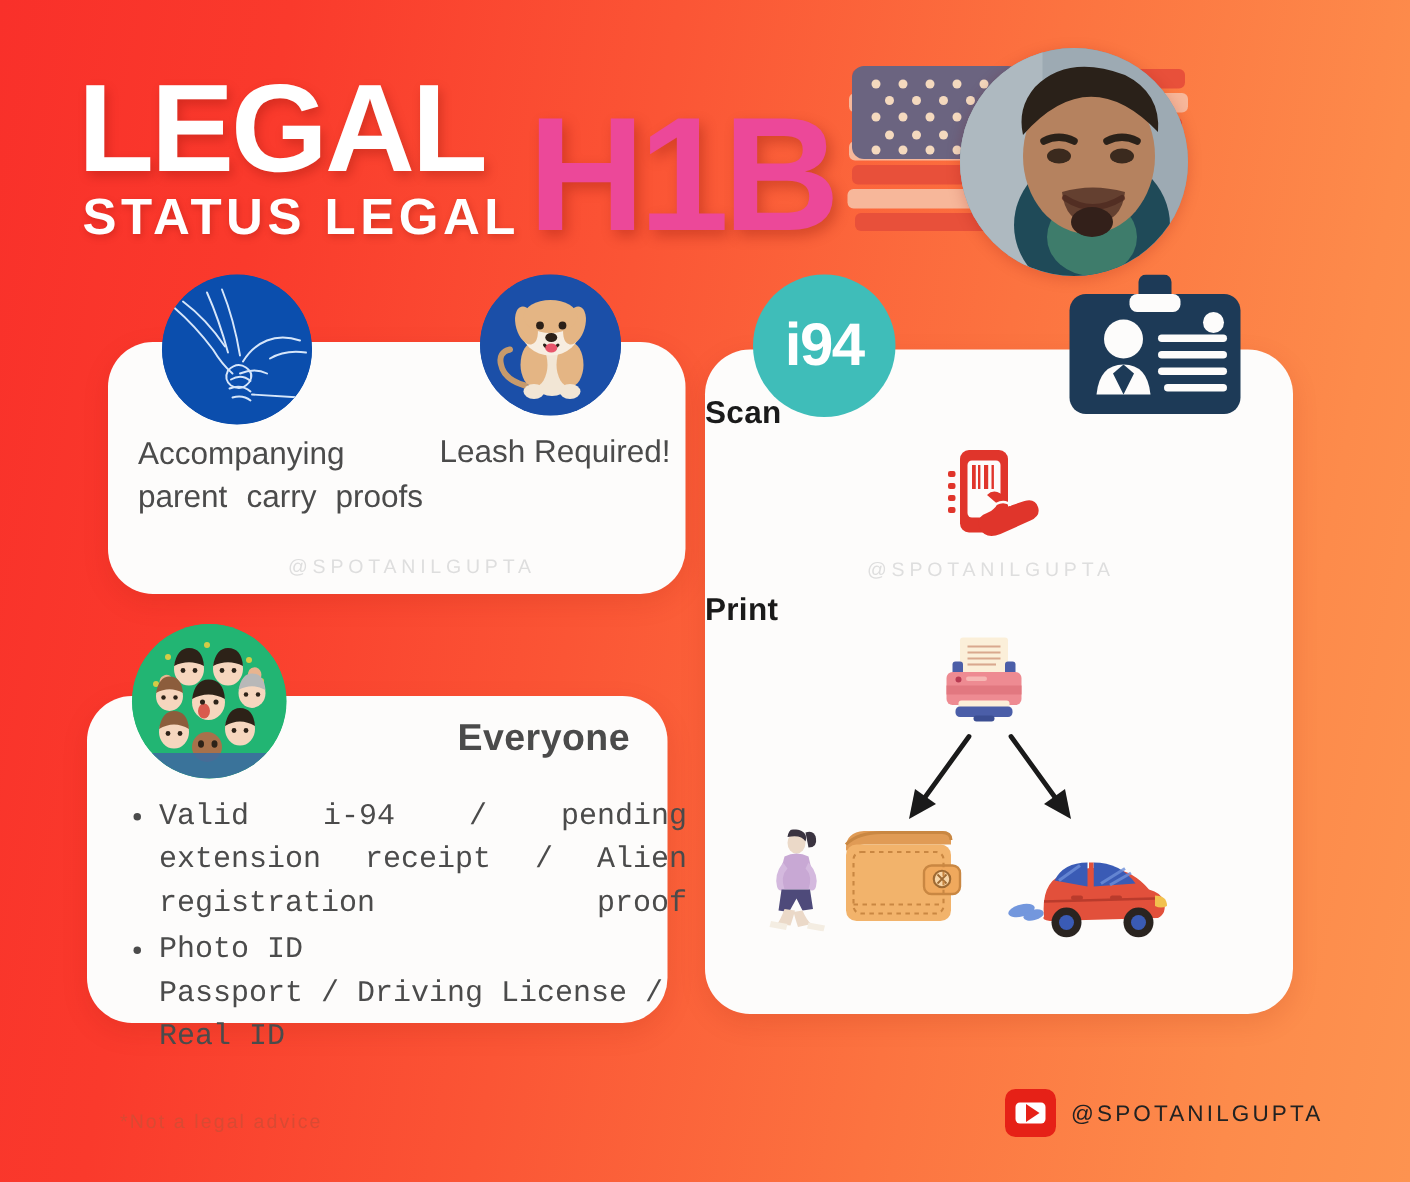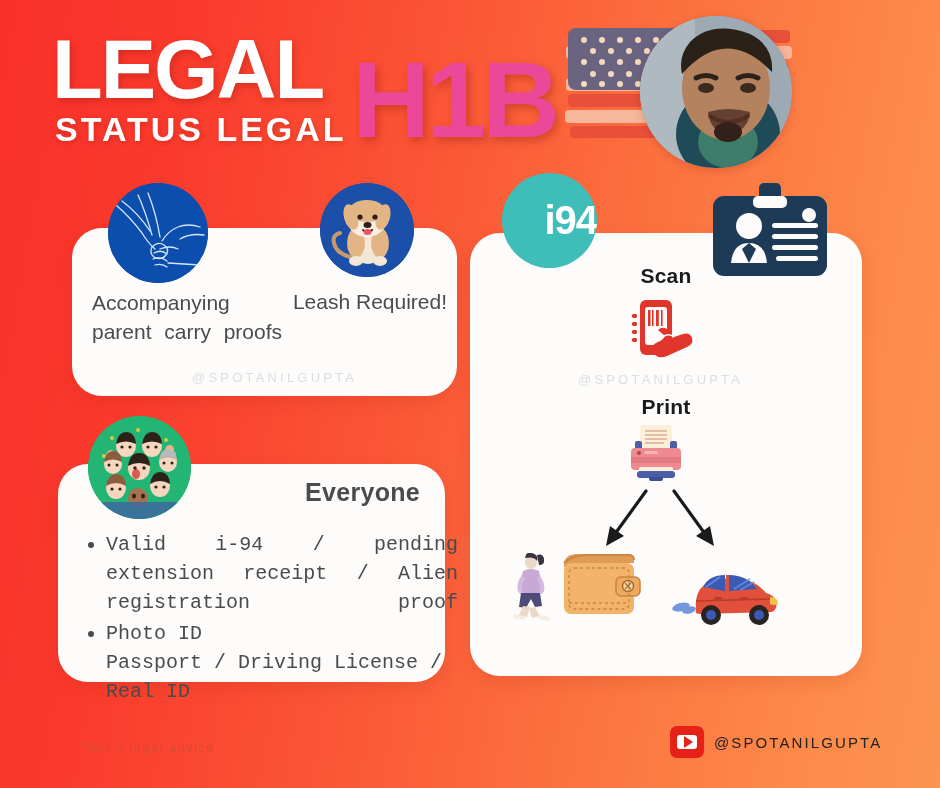--- a/index.html
+++ b/index.html
@@ -5,21 +5,21 @@
   html,body{margin:0;padding:0;}
   body{
     width:940px;height:788px;overflow:hidden;
     font-family:"Liberation Sans", sans-serif;
     background:linear-gradient(100deg,#F9302A 0%,#FA3A2C 18%,#FB5535 42%,#FC7340 66%,#FD8B4B 88%,#FD9350 100%);
     position:relative;
   }
   .stage{position:absolute;inset:0;}
 
   
-  .header{position:absolute;left:0;top:0;width:836px;height:175px;}
+  .header{position:absolute;left:0;top:16px;width:836px;height:175px;}
   .title-block{position:absolute;left:52px;top:28px;width:500px;height:120px;}
   .t-legal{
     position:absolute;left:0;top:0;
     font-size:83px;font-weight:bold;letter-spacing:-2px;color:#FFFFFF;
     line-height:1;text-shadow:2px 3px 7px rgba(120,10,0,.28);
     font-family:"Liberation Sans", sans-serif;
   }
   .t-status{
     position:absolute;left:3px;top:84px;
     font-size:34px;font-weight:bold;letter-spacing:3px;color:#FFFFFF;
@@ -41,22 +41,22 @@
   
   .card{position:absolute;background:#FDFCFB;border-radius:30px;box-shadow:0 6px 18px rgba(140,20,0,.13);}
   #card-parents{left:72px;top:228px;width:385px;height:168px;}
   #card-everyone{left:58px;top:464px;width:387px;height:218px;}
   #card-i94{left:470px;top:233px;width:392px;height:443px;}
 
   .circle-badge{position:absolute;border-radius:50%;overflow:hidden;}
   #badge-hands{left:108px;top:183px;width:100px;height:100px;background:#0B4EAD;}
   #badge-dog{left:320px;top:183px;width:94px;height:94px;background:#1B4FA8;}
   #badge-crowd{left:88px;top:416px;width:103px;height:103px;background:#22B573;}
-  #badge-i94{left:502px;top:173px;width:95px;height:95px;background:#3FBDB9;
-    display:flex;align-items:center;justify-content:flex-end;}
+  #badge-i94{left:502px;top:183px;width:95px;height:95px;background:#3FBDB9;
+    display:flex;align-items:center;justify-content:center;}
   #badge-i94 .i94-text{
     color:#fff;font-size:40px;font-weight:bold;letter-spacing:-1px;
     font-family:"Liberation Sans", sans-serif;
   }
 
   .body-text{color:#4B4B4B;font-size:21px;line-height:29px;}
   #parent-text{
     position:absolute;left:92px;top:288px;width:190px;
     text-align:justify;text-align-last:justify;
   }
@@ -77,21 +77,21 @@
     font-size:25px;font-weight:bold;color:#4B4B4B;letter-spacing:.3px;
   }
   #everyone-list{
     position:absolute;left:84px;top:530px;width:352px;
     color:#4B4B4B;font-size:20px;line-height:29px;margin:0;padding:0 0 0 22px;
   }
   #everyone-list li{margin-bottom:2px;font-family:Liberation Mono, monospace;}
   #everyone-list .just{display:block;text-align:justify;text-align-last:justify;}
 
   .step-label{
-    position:absolute;width:392px;left:470px;text-align:center;
+    position:absolute;width:392px;left:470px;
     font-size:21px;font-weight:bold;color:#1A1A1A;letter-spacing:.2px;
   }
   #label-scan{top:264px;}
   #label-print{top:395px;}
 
   .icon-wrap{position:absolute;}
   #icon-scan{left:628px;top:298px;width:66px;height:62px;}
   #icon-print{left:626px;top:424px;width:60px;height:58px;}
   #icon-idcard{left:709px;top:183px;width:122px;height:93px;}
   #icon-arrows{left:590px;top:488px;width:150px;height:65px;}

